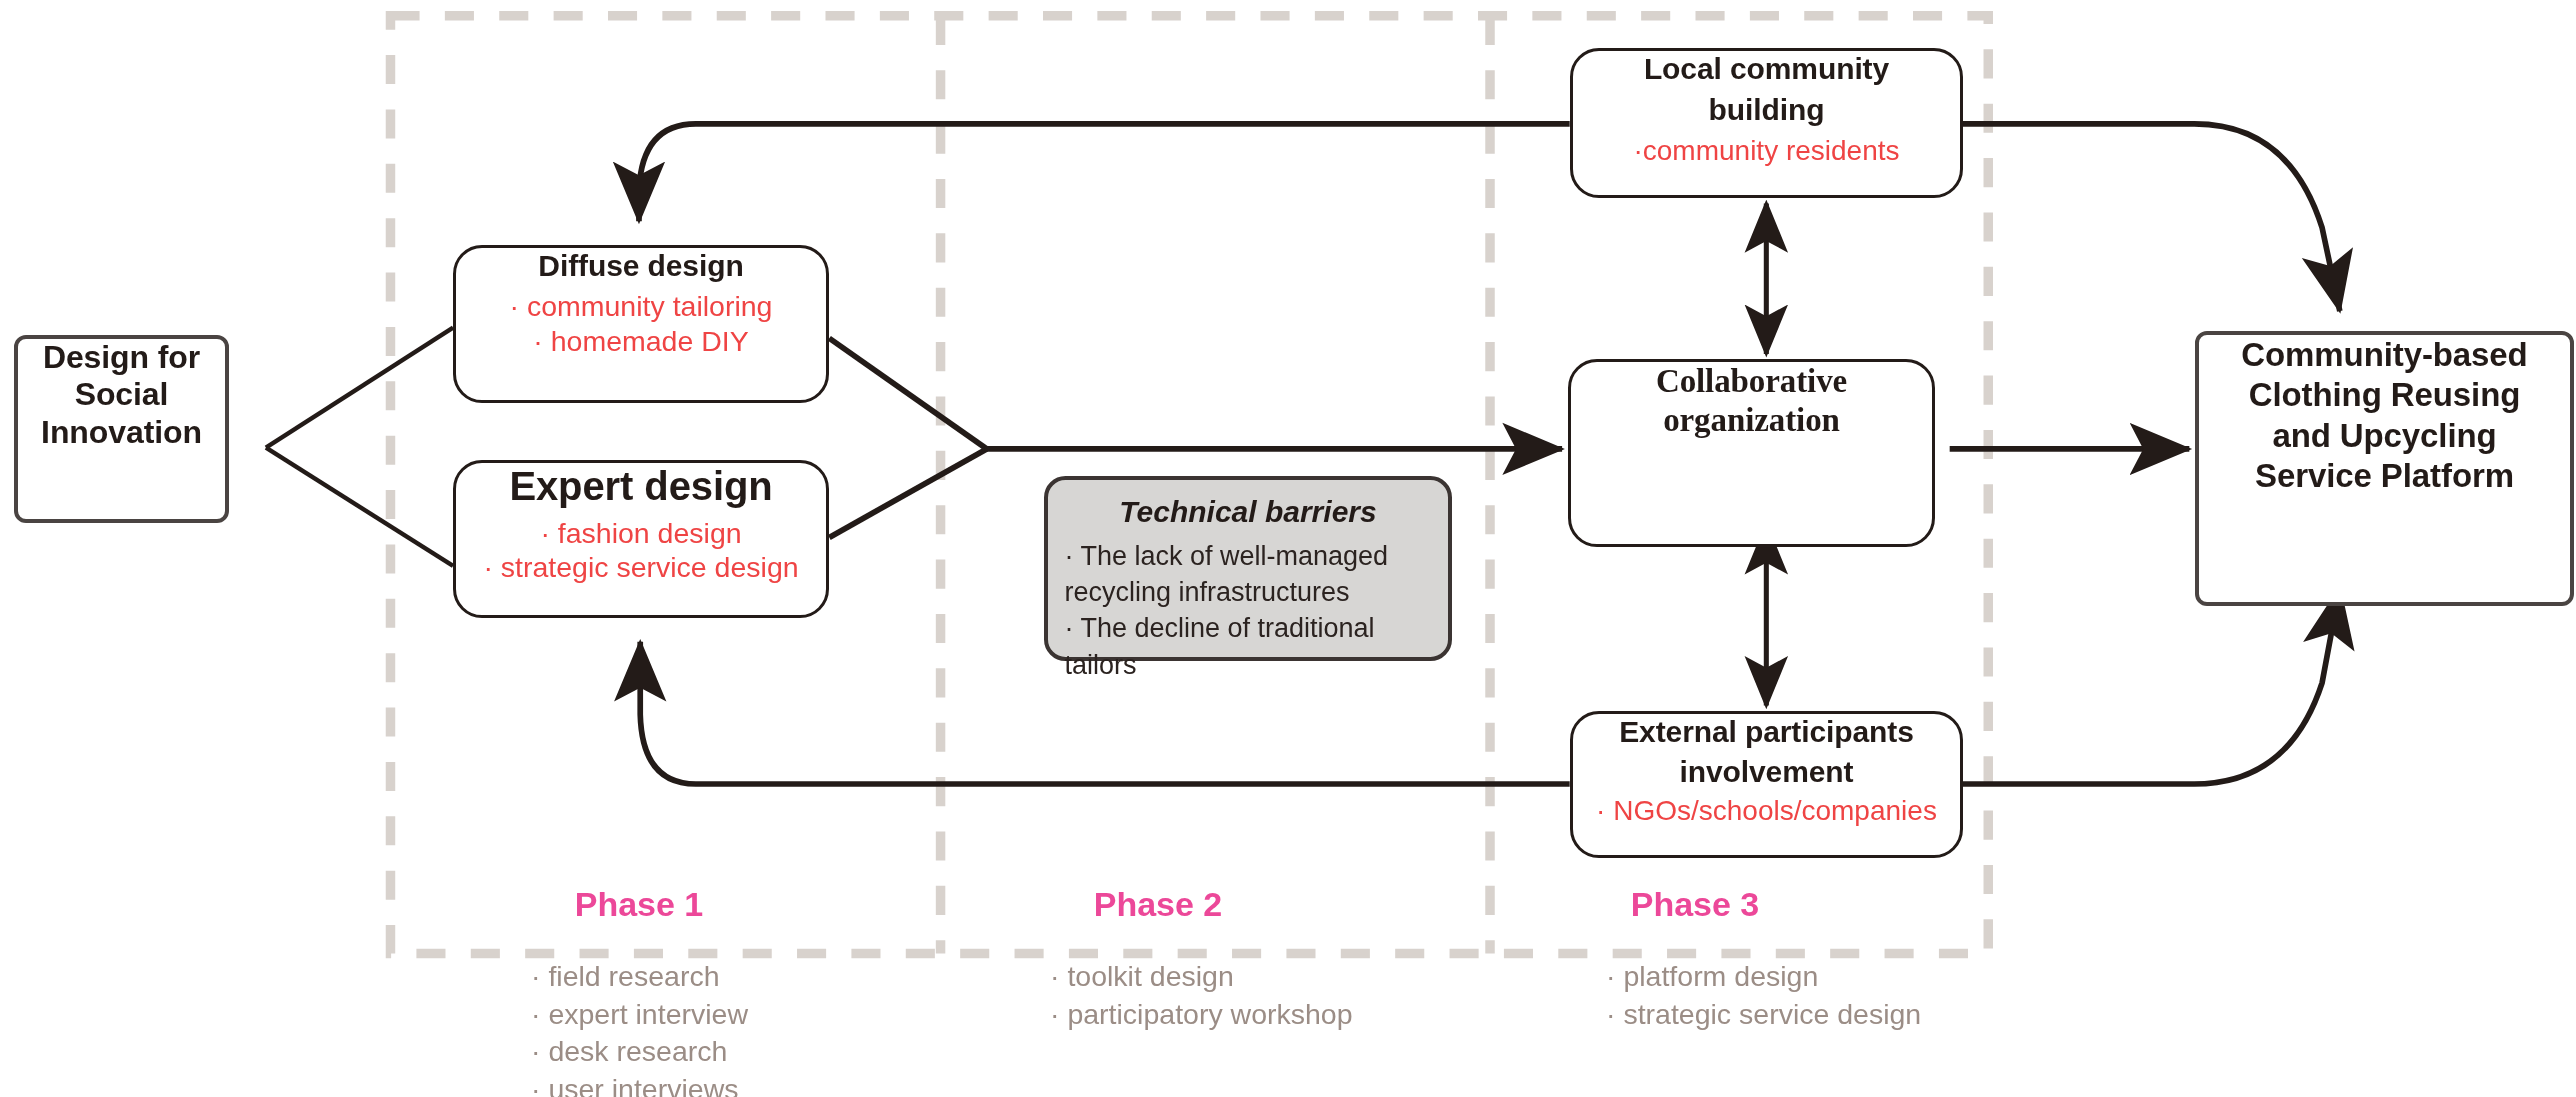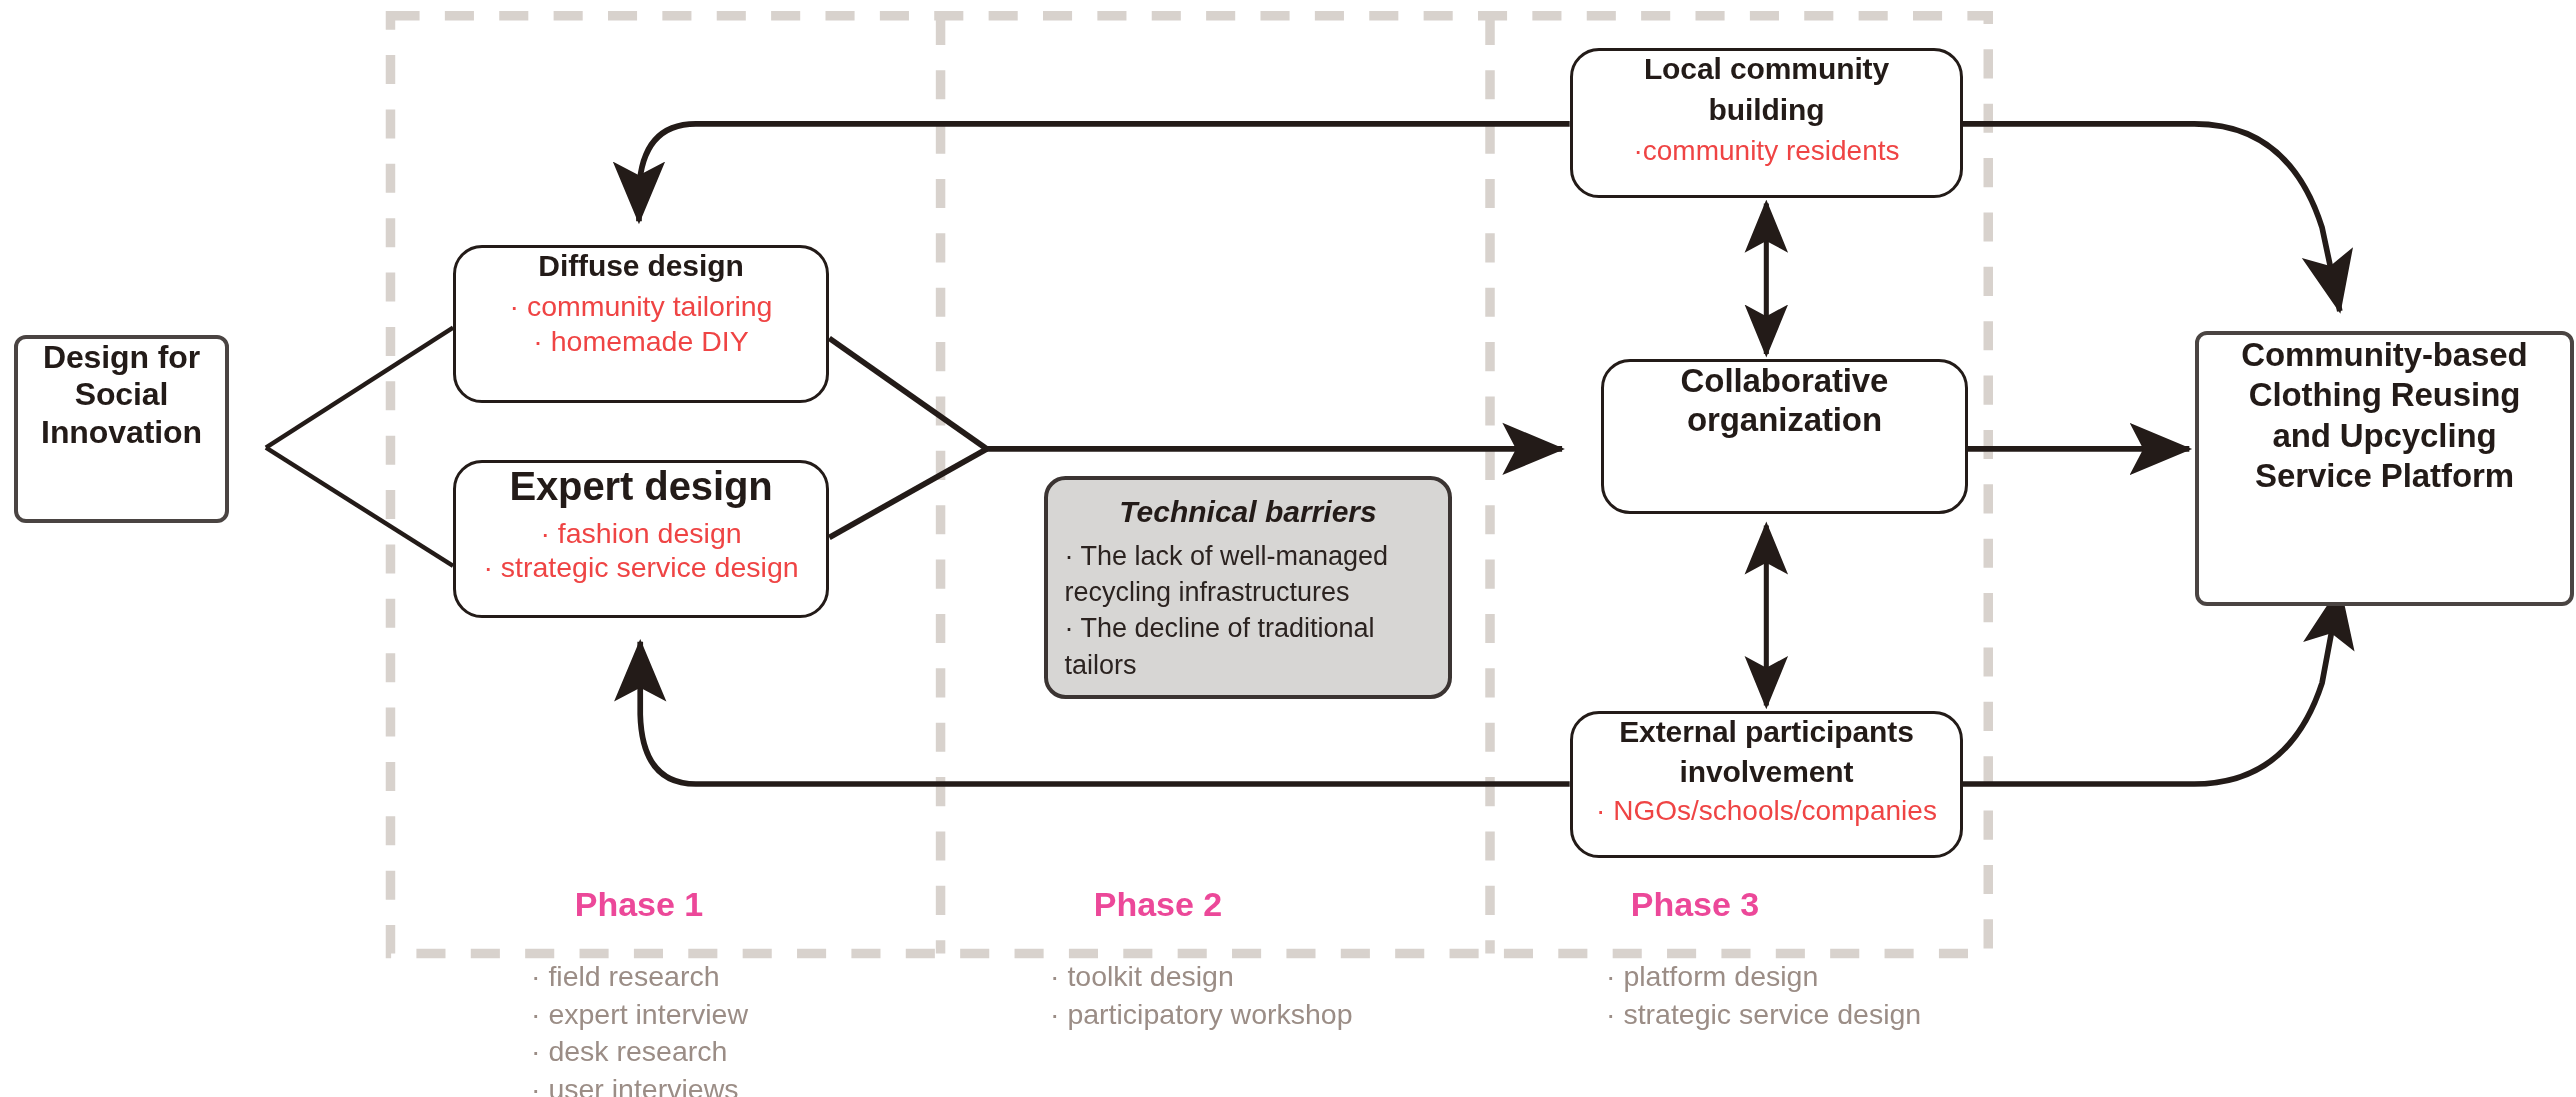--- a/index.html
+++ b/index.html
@@ -94,33 +94,33 @@
   
   #cultural-box {
     left: 1044px; top: 223px; width: 408px; height: 212px;
     padding: 14px 16.4px 14px 16.4px;
     justify-content: flex-start;
   }
   #cultural-box .node-title-italic { font-size: 30px; width: 100%; text-align: center; margin-bottom: 8.9px; }
   #cultural-box .node-sub-dark { font-size: 27px; }
 
   #technical-box {
-    left: 1044px; top: 476px; width: 408px; height: 223px;
+    left: 1044px; top: 476px; width: 408px; height: 185px;
     padding: 14px 16.4px 14px 16.4px;
     justify-content: flex-start;
   }
   #technical-box .node-title-italic { font-size: 30px; width: 100%; text-align: center; margin-bottom: 8.9px; }
   #technical-box .node-sub-dark { font-size: 27px; }
 
   
   #local-community-box { left: 1570px; top: 48px; width: 393px; height: 150px; }
   #local-community-box .node-title { font-size: 30px; margin-bottom: 6.3px; }
   #local-community-box .node-sub { font-size: 28px; }
 
-  #collab-box { left: 1601px; top: 359px; width: 367px; height: 155px; }
+  #collab-box { left: 1568px; top: 359px; width: 367px; height: 188px; font-family: Liberation Serif, serif; }
   #collab-box .node-title { font-size: 33px; font-weight: bold; }
 
   #external-box { left: 1570px; top: 711px; width: 393px; height: 147px; }
   #external-box .node-title { font-size: 30px; margin-bottom: 5px; }
   #external-box .node-sub { font-size: 28px; }
 
   
   #output-box { left: 2195px; top: 331px; width: 379px; height: 275px; }
   #output-box .node-title { font-size: 33px; line-height: 1.22; }
 

